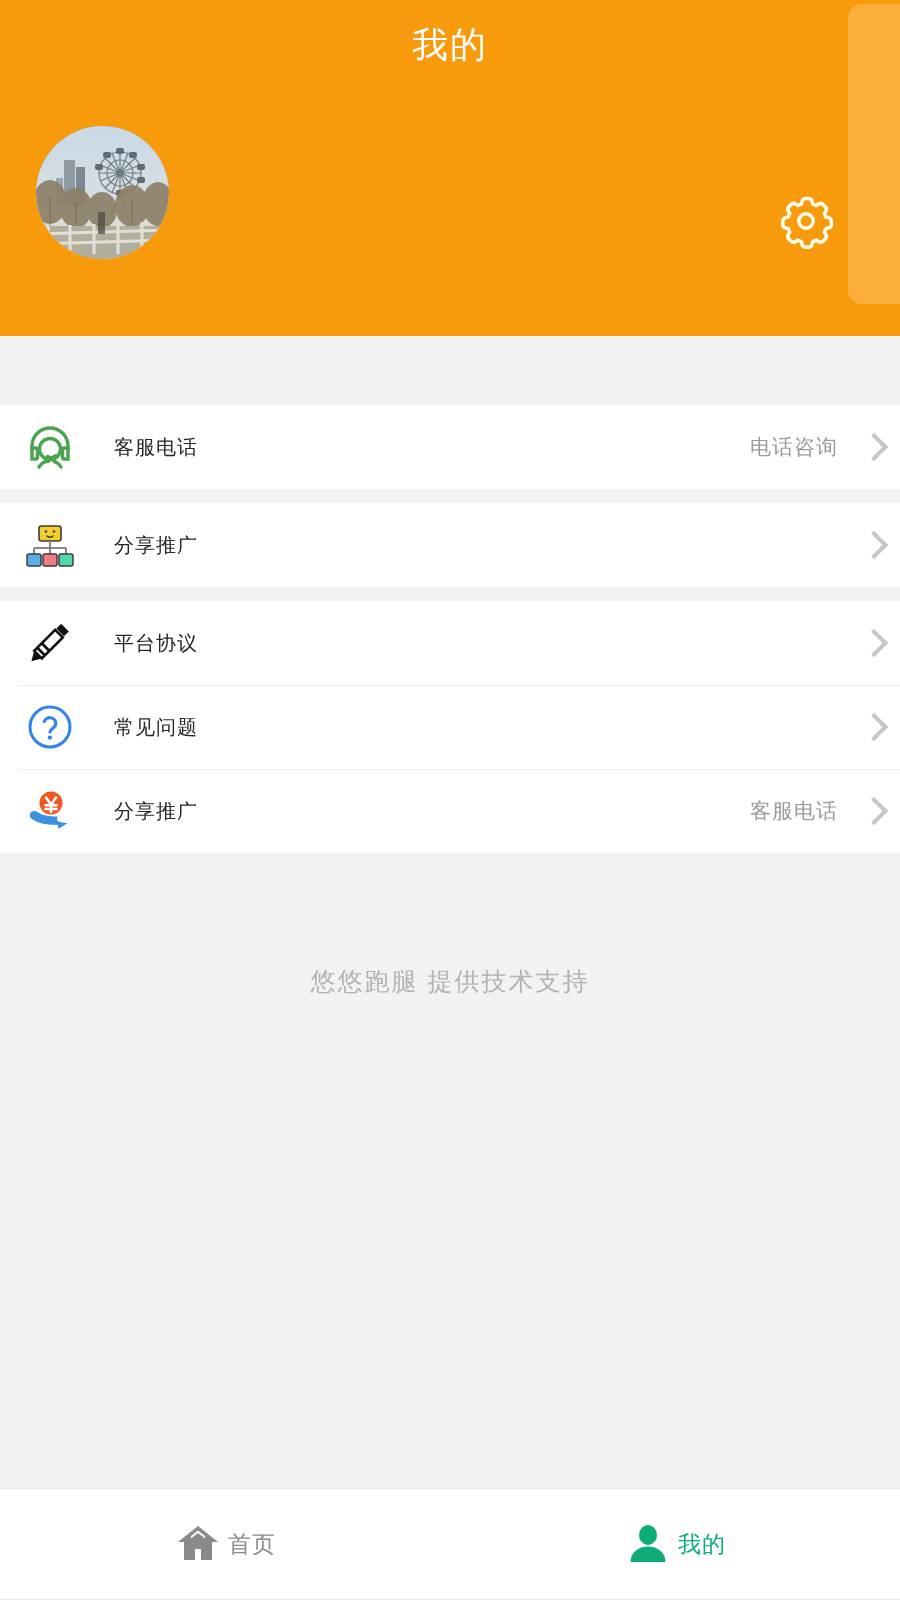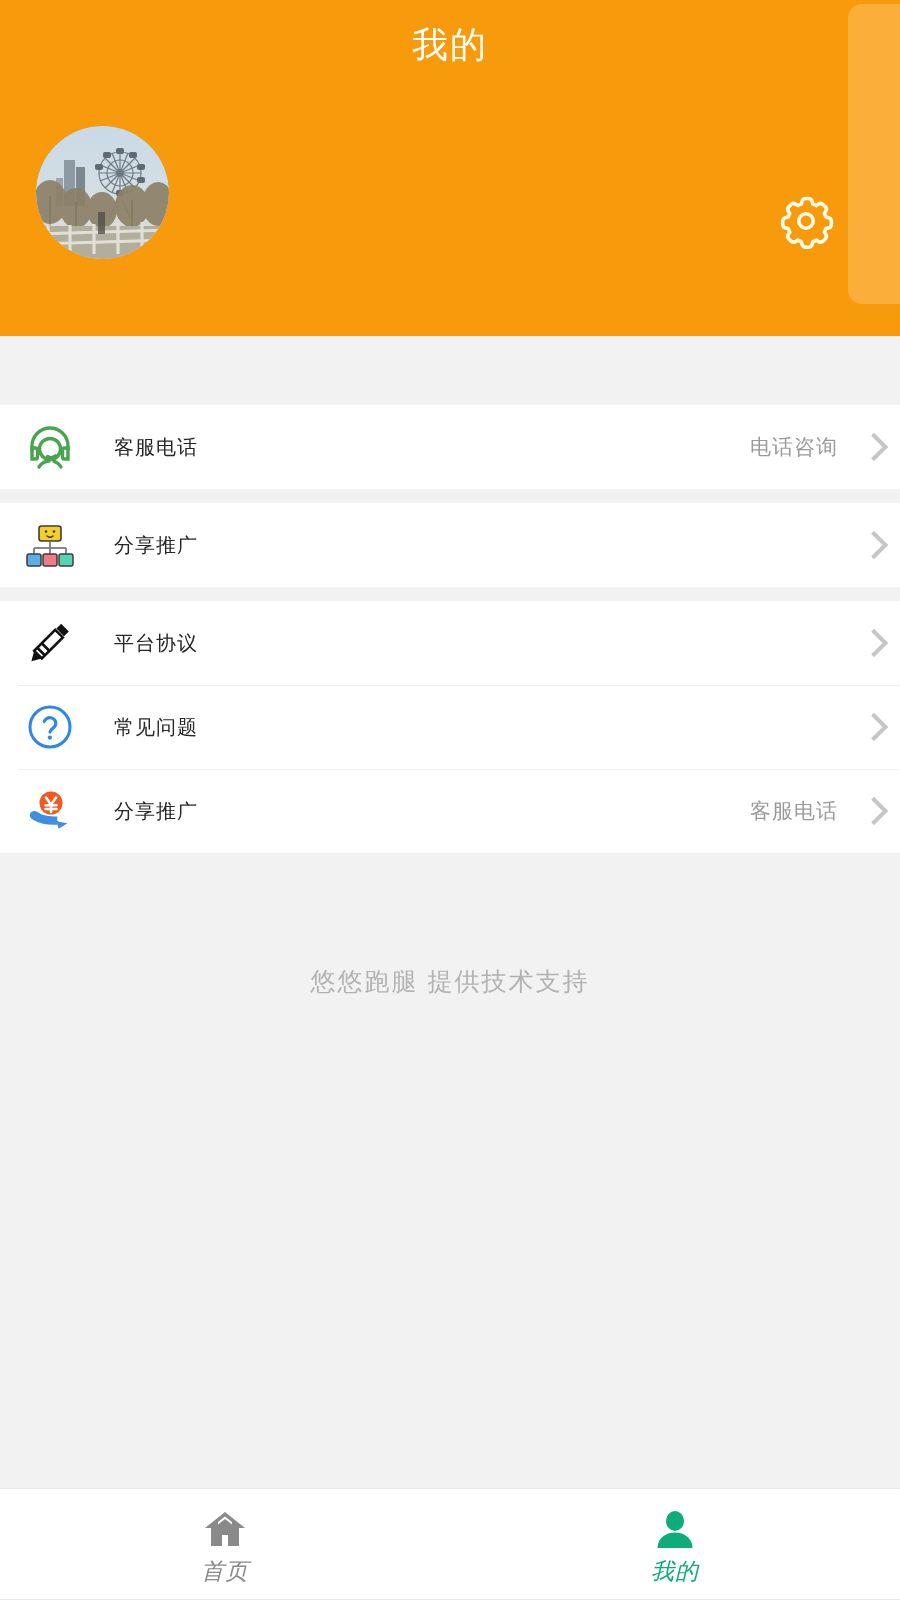--- a/index.html
+++ b/index.html
@@ -172,26 +172,24 @@
     height: 112px;
     background: #ffffff;
     border-top: 1px solid #e8e8e8;
     border-bottom: 1px solid #e8e8e8;
     display: flex;
     align-items: center;
   }
   .tab {
     flex: 1 1 33.33%;
     display: flex;
-    flex-direction: column;
     align-items: center;
     justify-content: center;
     gap: 6px;
     cursor: pointer;
-    font-style: italic;
   }
   .tab-icon { height: 48px; display: flex; align-items: center; justify-content: center; }
   .tab-icon svg { display: block; }
   .tab-label {
     font-size: 23px;
     color: #8a8a8a;
     letter-spacing: 1px;
     line-height: 1;
   }
   .tab.active .tab-label { color: #0eac79; }

